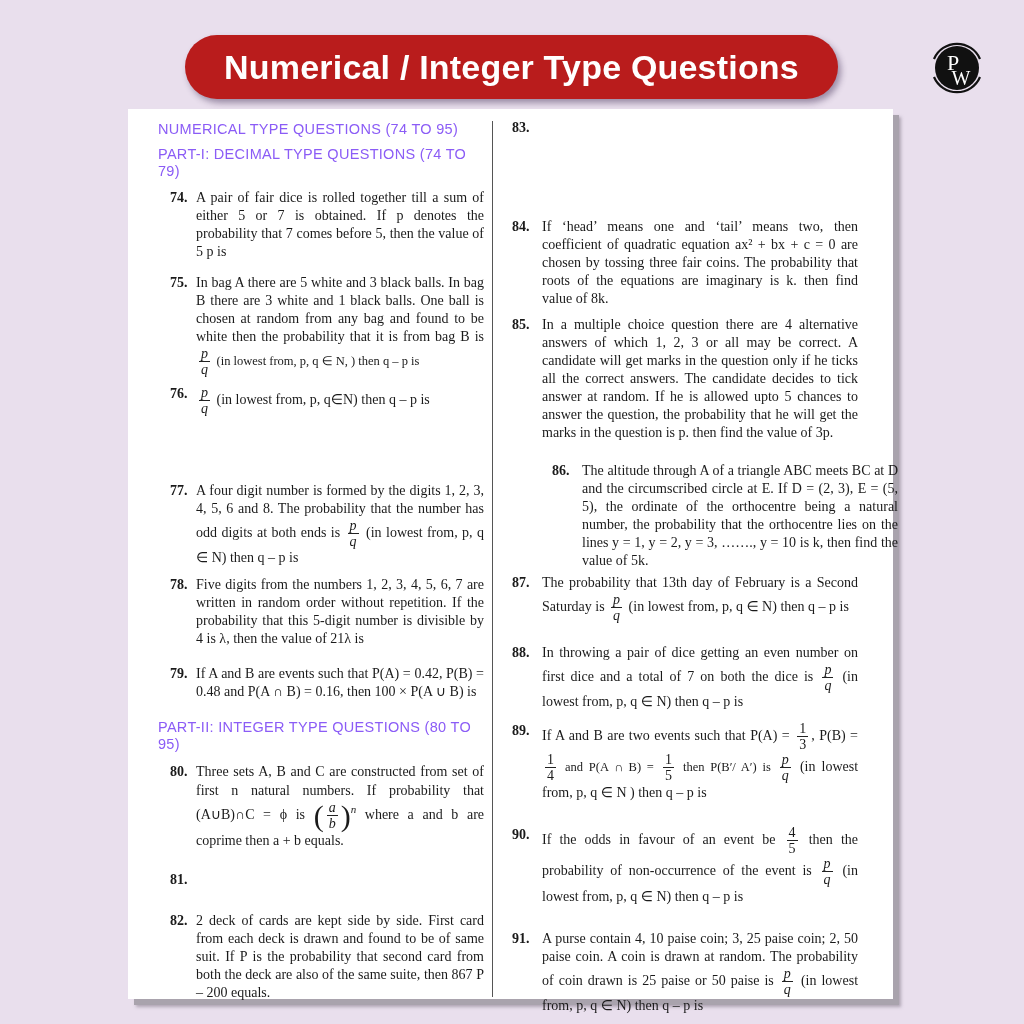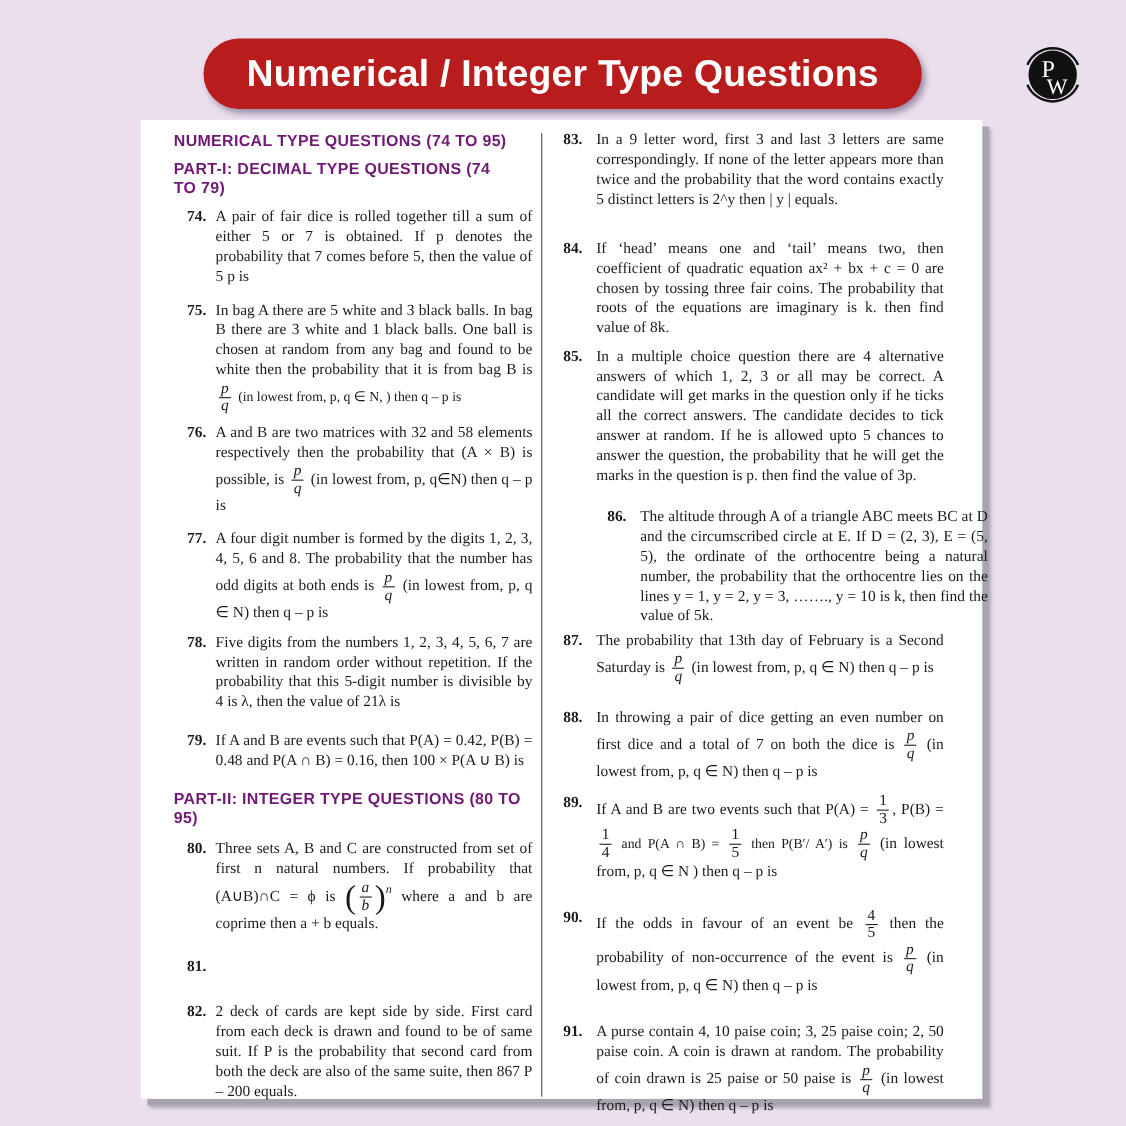--- a/index.html
+++ b/index.html
@@ -26,22 +26,22 @@
     background:#fff;
     box-shadow:6px 6px 0 #a9a3ad, 8px 8px 3px rgba(120,110,125,0.5);
   }
   .divider {
     position:absolute; left:364px; top:12px; width:1px; height:876px; background:#555;
   }
   .col { position:absolute; top:0; }
   .col-left { left:30px; width:326px; }
   .col-right { left:384px; width:316px; }
   .sec {
-    font-family:"Liberation Sans", sans-serif; font-weight:bold; font-size:14.5px;
-    line-height:17px; color:#701a75; letter-spacing:0.3px;
+    font-family:"Liberation Sans", sans-serif; font-weight:normal; font-size:14.5px;
+    line-height:17px; color:#8b5cf6; letter-spacing:0.3px;
   }
   .q {
     position:relative; padding-left:38px; font-size:14px; line-height:18px;
     text-align:justify; color:#1a1a1a;
   }
   .q .num {
     position:absolute; left:12px; top:0; font-weight:bold;
   }
   .col-right .q { padding-left:30px; }
   .col-right .q .num { left:0; }
@@ -84,21 +84,20 @@
       <span>In bag A there are 5 white and 3 black balls. In bag B there are 3 white and 1 black balls. One ball is chosen at random from any bag and found to be white then the probability that it is from bag B is</span>
       <span class="frac">
           <span class="n">p</span>
           <span class="d">q</span>
         </span>
       <span style="font-size:12.5px">(in lowest from, p, q ∈ N, ) then q – p is</span>
     </div>
 
     <div class="q" style="position:absolute;top:276px;left:0;width:288px;">
       <span class="num">76.</span>
-      <span>A and B are two matrices with 32 and 58 elements respectively then the probability that (A × B) is possible, is</span>
       <span class="frac">
           <span class="n">p</span>
           <span class="d">q</span>
         </span>
       <span>(in lowest from, p, q∈N) then q – p is</span>
     </div>
 
     <div class="q" style="position:absolute;top:373px;left:0;width:288px;">
       <span class="num">77.</span>
       <span>A four digit number is formed by the digits 1, 2, 3, 4, 5, 6 and 8. The probability that the number has odd digits at both ends is</span>
@@ -142,21 +141,20 @@
 
     <div class="q" style="position:absolute;top:803px;left:0;width:288px;">
       <span class="num">82.</span>
       <span>2 deck of cards are kept side by side. First card from each deck is drawn and found to be of same suit. If P is the probability that second card from both the deck are also of the same suite, then 867 P – 200 equals.</span>
     </div>
   </div>
 
   <div class="col col-right">
     <div class="q" style="position:absolute;top:10px;left:0;width:316px;">
       <span class="num">83.</span>
-      <span>In a 9 letter word, first 3 and last 3 letters are same correspondingly. If none of the letter appears more than twice and the probability that the word contains exactly 5 distinct letters is 2^y then | y | equals.</span>
     </div>
 
     <div class="q" style="position:absolute;top:109px;left:0;width:316px;">
       <span class="num">84.</span>
       <span>If ‘head’ means one and ‘tail’ means two, then coefficient of quadratic equation ax² + bx + c = 0 are chosen by tossing three fair coins. The probability that roots of the equations are imaginary is k. then find value of 8k.</span>
     </div>
 
     <div class="q" style="position:absolute;top:207px;left:0;width:316px;">
       <span class="num">85.</span>
       <span>In a multiple choice question there are 4 alternative answers of which 1, 2, 3 or all may be correct. A candidate will get marks in the question only if he ticks all the correct answers. The candidate decides to tick answer at random. If he is allowed upto 5 chances to answer the question, the probability that he will get the marks in the question is p. then find the value of 3p.</span>

